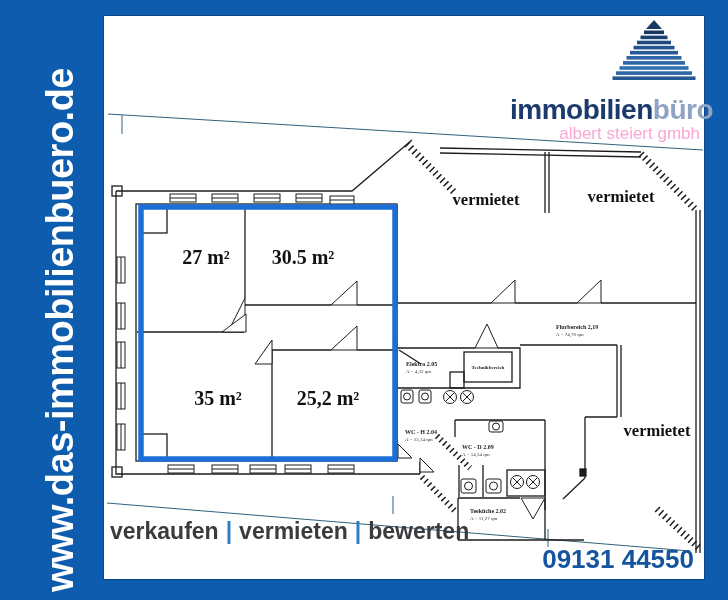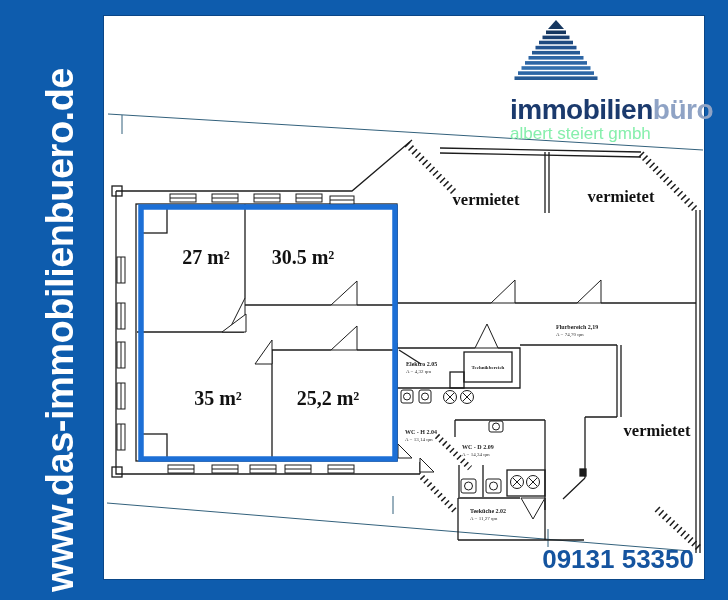--- a/index.html
+++ b/index.html
@@ -14,25 +14,25 @@
                font-size:38px;letter-spacing:-0.5px;padding-left:8px;white-space:nowrap;}
   
   svg.plan{position:absolute;left:0;top:0;pointer-events:none;}
   .plan text{font-family:"Liberation Serif",serif;}
   .room-label{font-size:20px;font-weight:bold;fill:#111;text-anchor:middle;}
   .rented{font-size:16.5px;font-weight:bold;fill:#111;text-anchor:middle;}
   .tiny-name{font-family:"DejaVu Sans",sans-serif;font-size:6px;font-weight:bold;fill:#222;}
   .tiny-area{font-family:"DejaVu Sans",sans-serif;font-size:5px;fill:#333;}
   .tiny-mid{font-family:"DejaVu Sans",sans-serif;font-size:5px;font-weight:bold;fill:#222;text-anchor:middle;}
   
-  .logo{position:absolute;right:28px;top:20px;width:190px;text-align:left;}
+  .logo{position:absolute;right:28px;top:20px;width:190px;text-align:right;}
   .logo-name{font-size:28px;font-weight:bold;letter-spacing:-0.5px;margin-top:4px;white-space:nowrap;}
   .logo-name .dark{color:#1b3a6d;}
   .logo-name .light{color:#8fa3c5;}
-  .logo-sub{font-size:17px;color:#86efac;font-weight:500;margin-top:-2px;}
+  .logo-sub{font-size:17px;color:#f9a8d4;font-weight:500;margin-top:-2px;}
   
   .services{position:absolute;left:110px;top:517px;font-size:23px;font-weight:600;color:#3b3b3d;line-height:29px;}
   .services .sep{color:#2d7fc1;padding:0 7px;}
   .services .line2{margin-left:22px;}
   .phone{position:absolute;right:34px;top:544px;font-size:26px;font-weight:bold;color:#15549f;}
 </style>
 </head>
 <body>
 
 <div class="stage">
@@ -205,17 +205,20 @@
       <rect x="8" y="51.3" width="76" height="3.6" fill="#2d66a5"></rect>
       <rect x="4.5" y="56.4" width="83" height="3.6" fill="#275a94"></rect>
     </svg>
     <div class="logo-name">
       <span class="dark">immobilien</span><span class="light">büro</span>
     </div>
     <div class="logo-sub">albert steiert gmbh</div>
   </div>
 
   <div class="services">
+    <div class="line1">
+      <span>verkaufen</span><span class="sep">|</span><span>vermieten</span><span class="sep">|</span><span>bewerten</span>
+    </div>
   </div>
 
-  <div class="phone">09131 53350</div>
+  <div class="phone">09131 44550</div>
 
 </div>
 
 </body></html>

